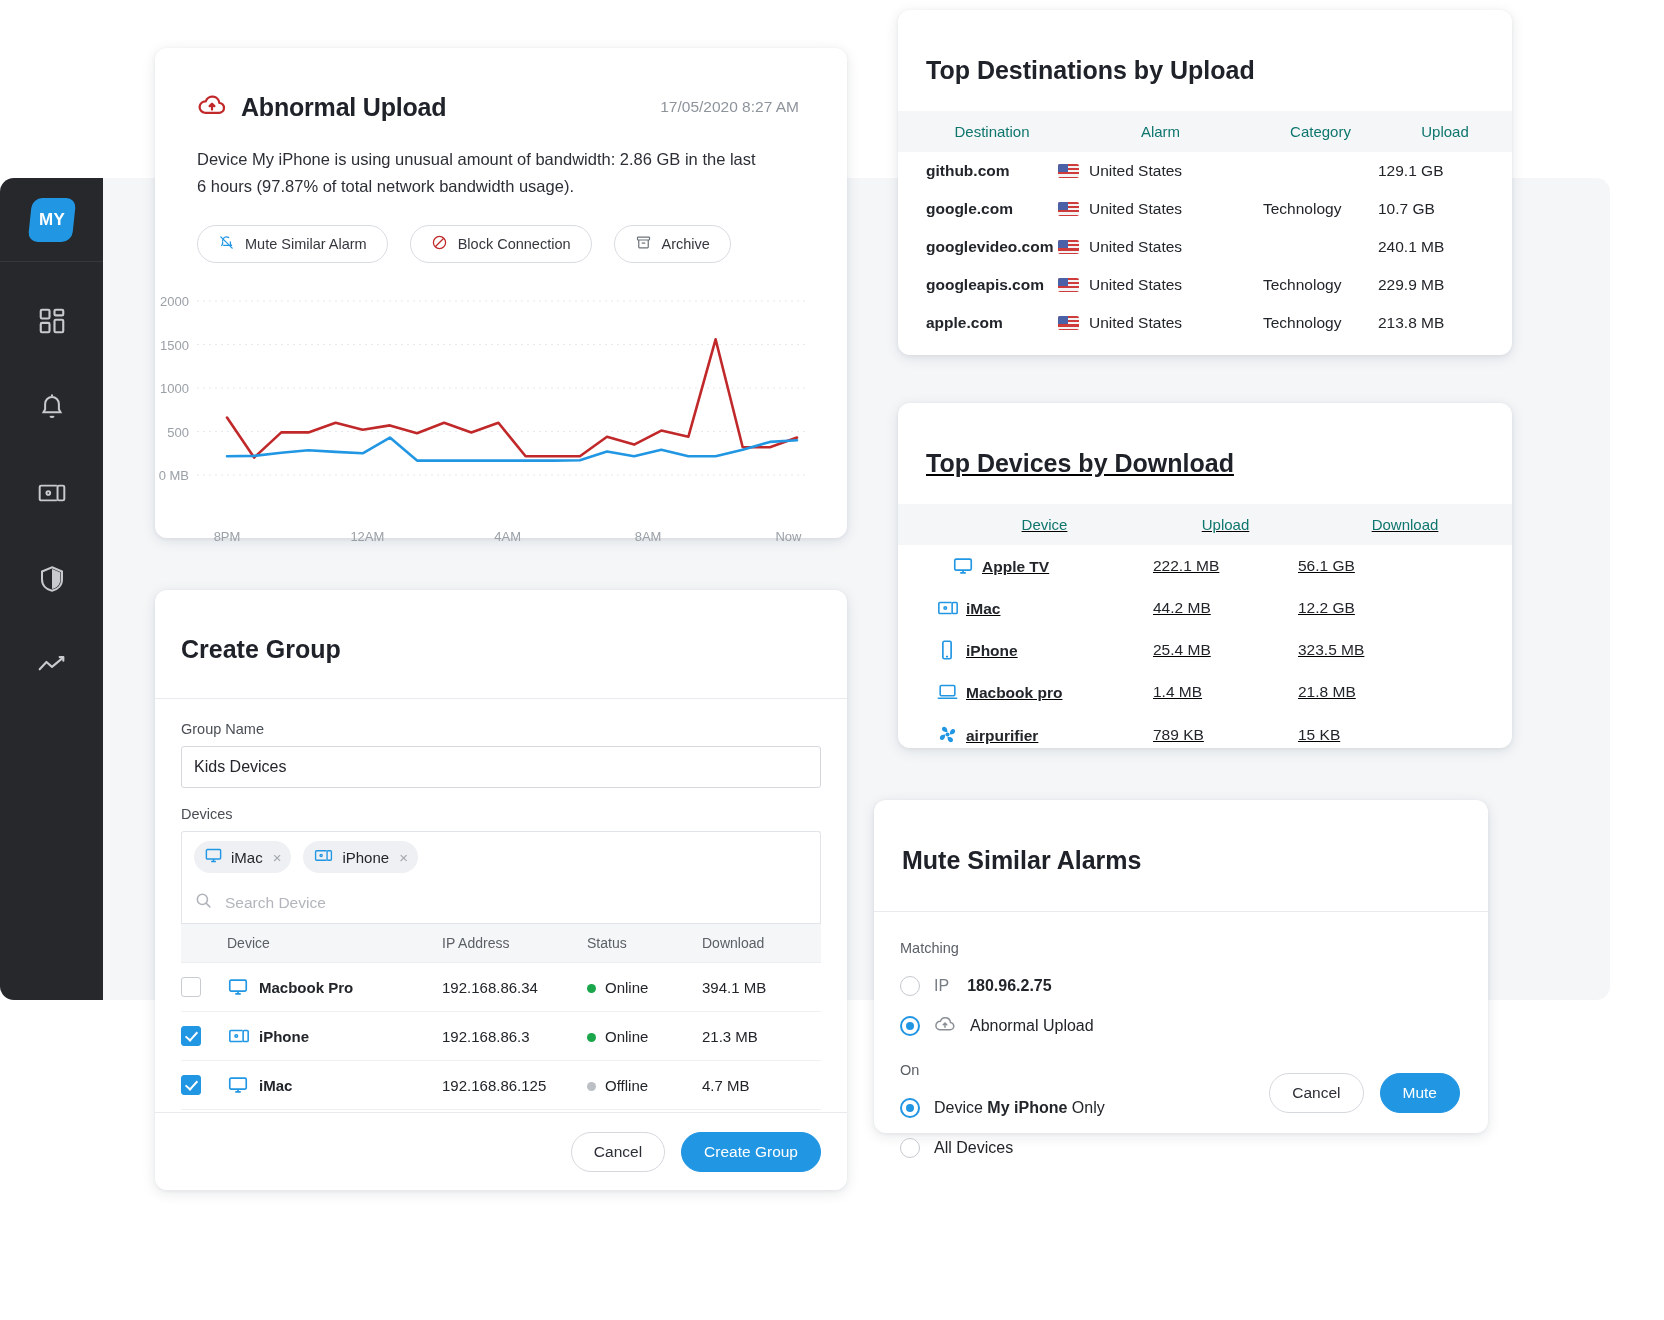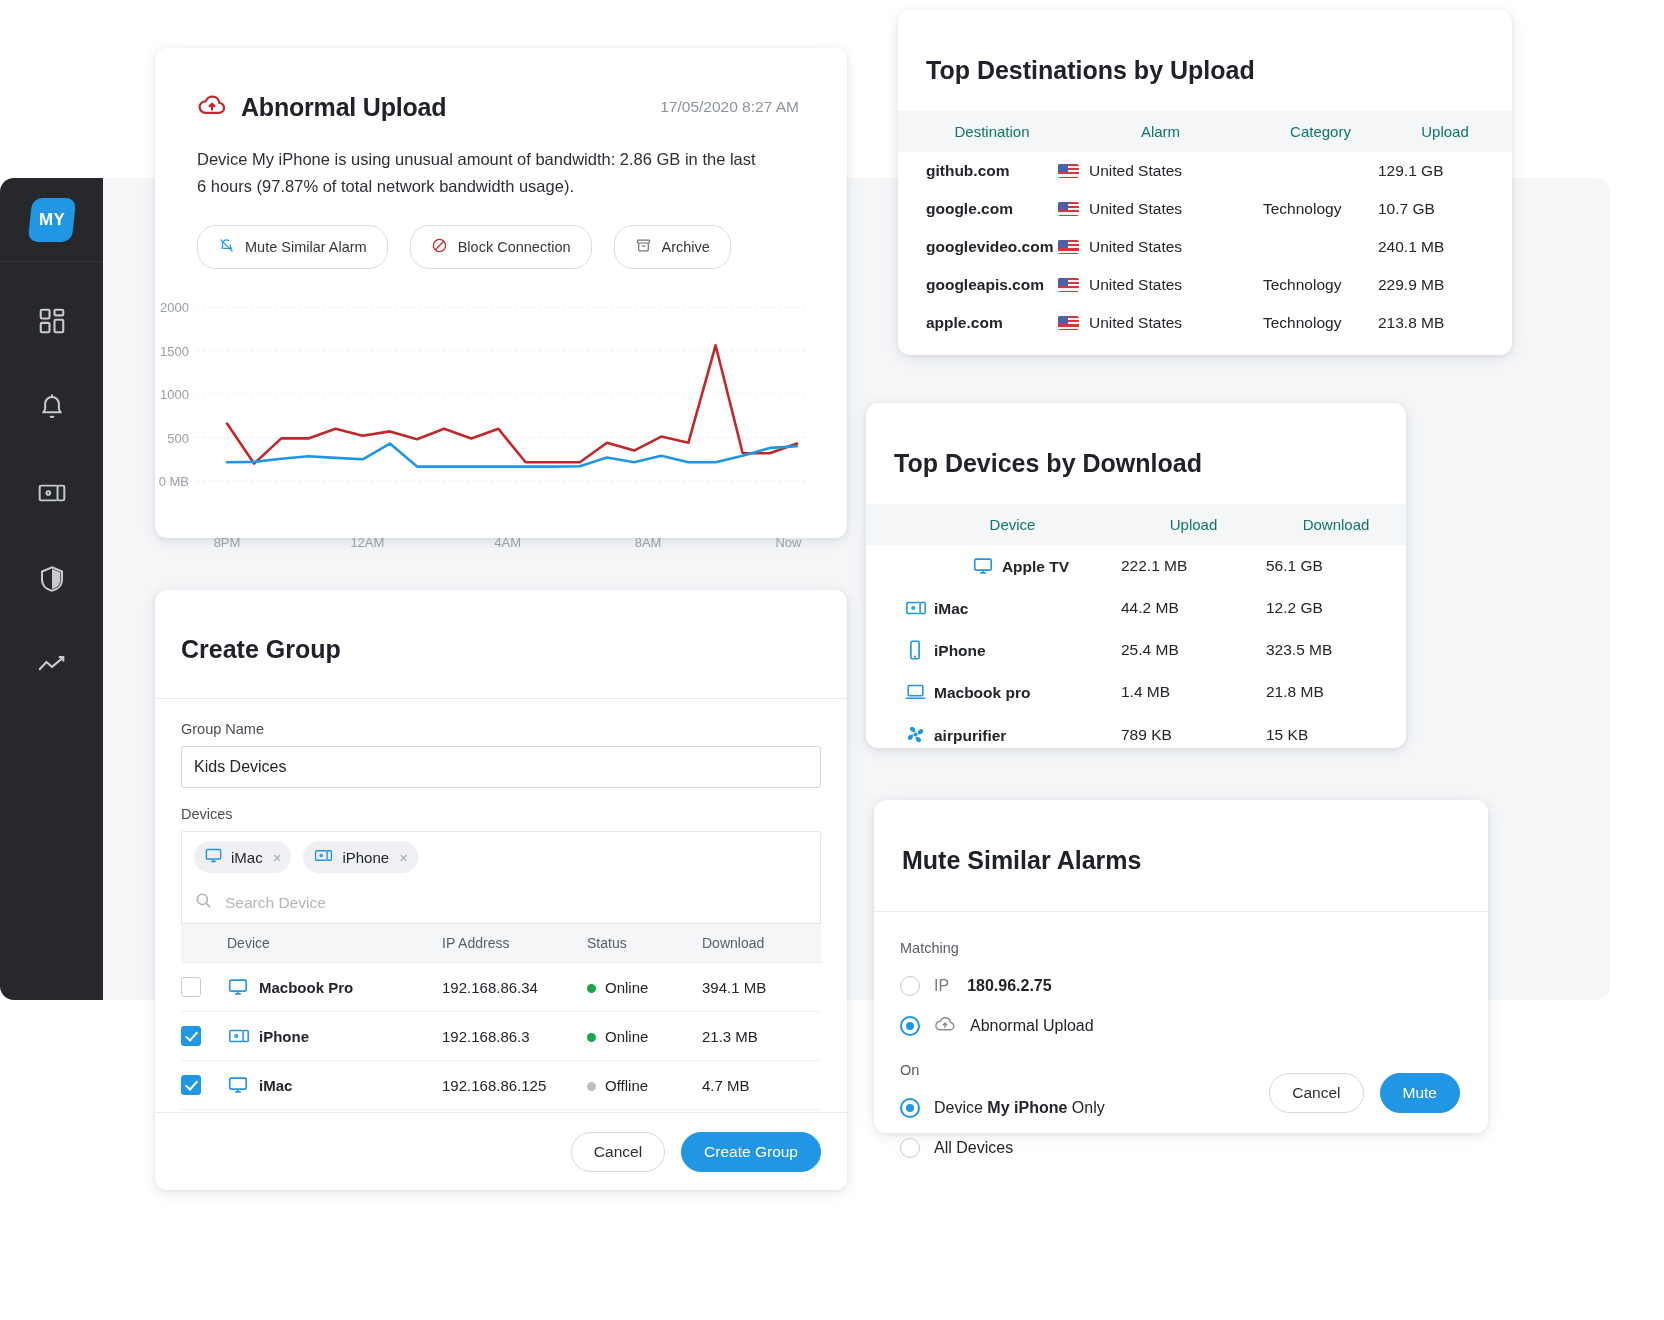--- a/index.html
+++ b/index.html
@@ -57,21 +57,21 @@
   .alarm-time {
     margin-left: auto; font-size: 15.5px; color: #8e949c;
   }
   .alarm-desc {
     padding: 22px 48px 0 42px; font-size: 16.5px; line-height: 1.62;
     color: #2c2f36; max-width: 660px;
   }
   .alarm-actions { display: flex; gap: 22px; padding: 26px 0 0 42px; }
   .pill {
     display: inline-flex; align-items: center; gap: 10px;
-    height: 44px; padding: 0 20px; border: 1px solid #d9dce1; border-radius: 19px;
+    height: 38px; padding: 0 20px; border: 1px solid #d9dce1; border-radius: 19px;
     background: #fff; font-size: 14.5px; color: #34373d; cursor: pointer;
   }
 
   
   .chart-wrap { position: relative; margin: 26px 40px 0 42px; height: 230px; }
   .chart-svg { display: block; }
   .ylab {
     position: absolute; right: 100%; transform: translateY(-50%);
     font-size: 13px; color: #9aa0a7; white-space: nowrap; padding-right: 8px;
   }
@@ -161,21 +161,21 @@
     background: linear-gradient(#cf3a3a 0 15%, #f3f3f3 15% 30%, #cf3a3a 30% 45%,
       #f3f3f3 45% 60%, #cf3a3a 60% 75%, #f3f3f3 75% 90%, #cf3a3a 90% 100%);
     position: relative;
   }
   .flag::after {
     content: ""; position: absolute; left: 0; top: 0; width: 10px; height: 8px;
     background: #4a61a8;
   }
 
   
-  #devices-card { left: 866px; top: 403px; width: 540px; height: 345px; }
+  #devices-card { left: 898px; top: 403px; width: 614px; height: 345px; text-decoration: underline; }
 
   
   #mute-card { left: 874px; top: 800px; width: 614px; height: 333px; }
   .mute-divider { margin-top: 36px; border-top: 1px solid #e8eaee; }
   .mute-body { padding: 28px 0 0 26px; }
   .group-label { font-size: 14.5px; color: #5b6067; margin-bottom: 10px; }
   .radio-row {
     display: flex; align-items: center; gap: 14px; height: 40px; font-size: 16px; color: #22252a;
   }
   .radio {
@@ -478,21 +478,21 @@
     <table class="rtable">
       <thead>
         <tr>
           <th style="width:255px;padding-left:38px;">Device</th>
           <th style="width:145px;">Upload</th>
           <th>Download</th>
         </tr>
       </thead>
       <tbody id="topdev-rows">
           <tr>
-            <td style="padding-left:54px;text-align:center;"><span style="display:inline-flex;width:30px;vertical-align:-5px;">
+            <td style="padding-left:54px;"><span style="display:inline-flex;width:30px;vertical-align:-5px;">
                 <svg width="22" height="22" viewBox="0 0 24 24" fill="none" stroke="#2196e3" stroke-width="1.8">
                   <rect x="3" y="4.5" width="18" height="12" rx="1.4"></rect>
                   <path d="M9 19.5h6M12 16.5v3"></path>
                 </svg>
               </span><span class="dev-name" style="font-weight:bold;">Apple TV</span></td>
             <td>222.1 MB</td>
             <td>56.1 GB</td>
           </tr>
           <tr>
             <td style="padding-left:38px;"><span style="display:inline-flex;width:30px;vertical-align:-5px;">

